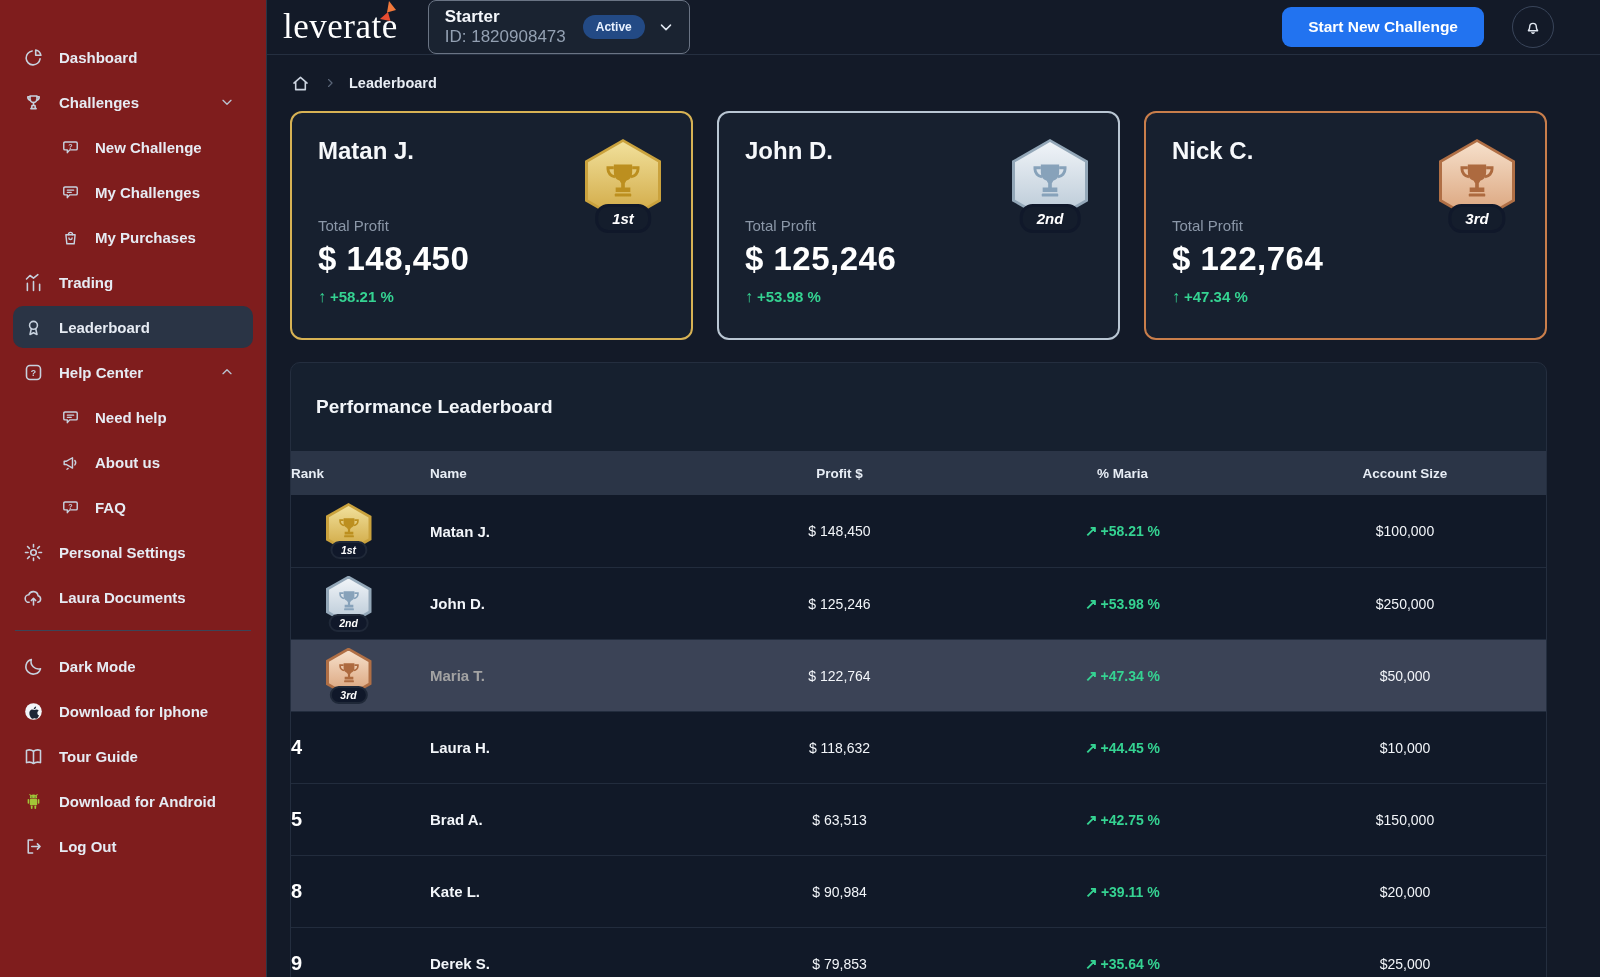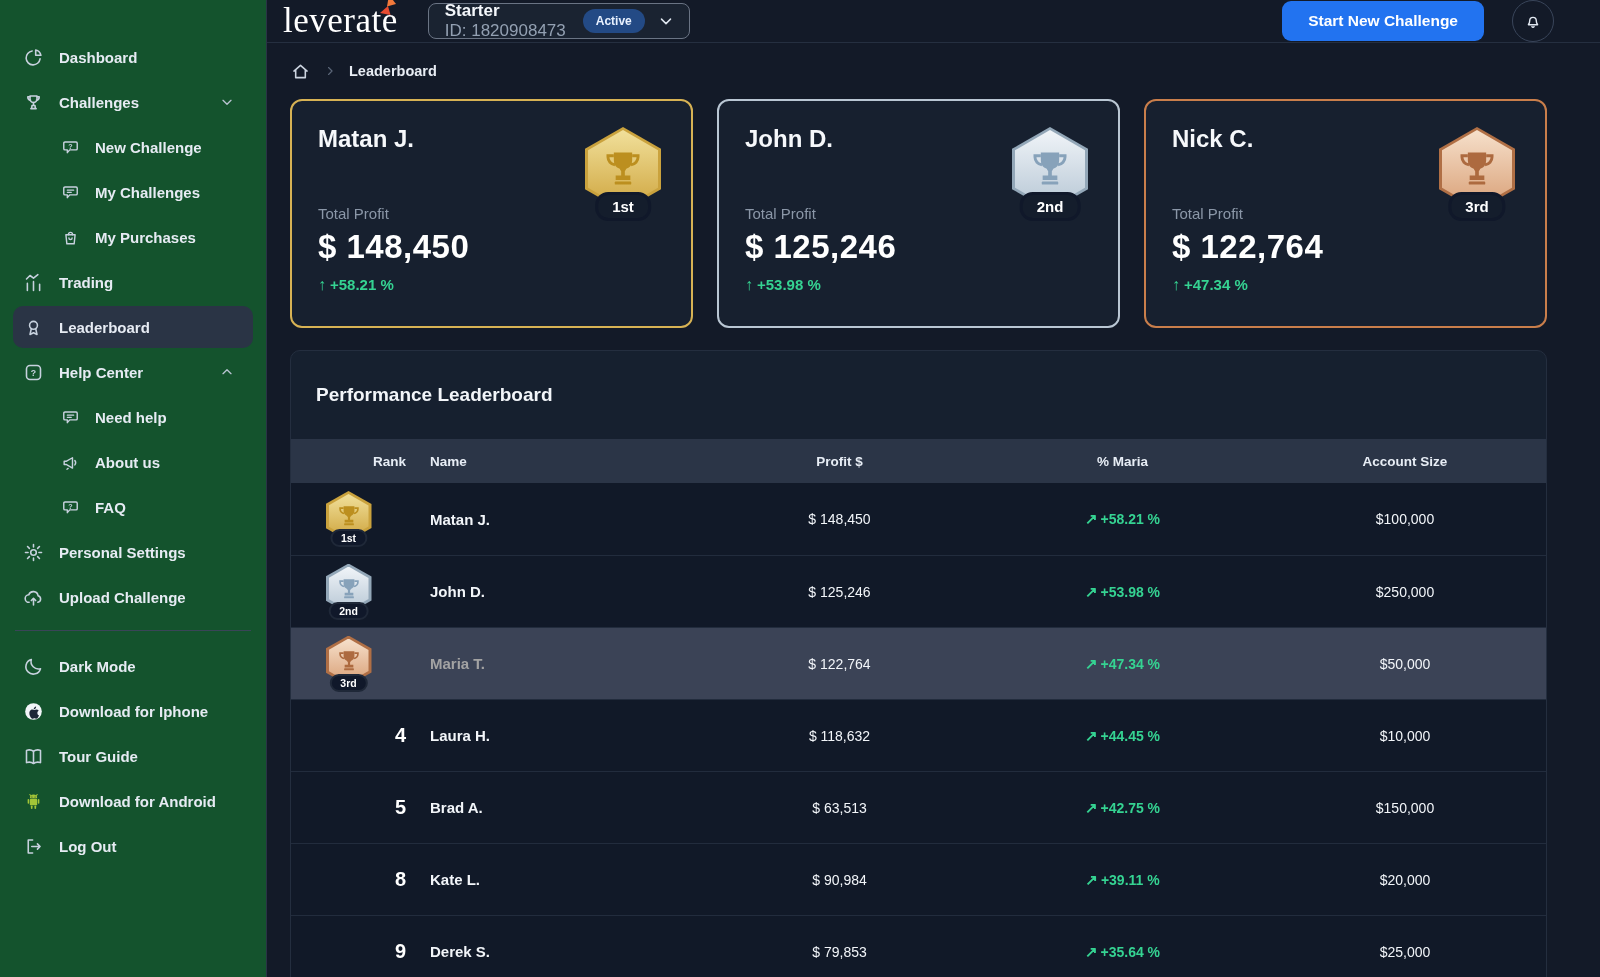--- a/index.html
+++ b/index.html
@@ -7,21 +7,21 @@
   body {
     width:1600px; height:977px; overflow:hidden;
     font-family:"Liberation Sans", sans-serif;
     color:#eef2f8; font-size:15px;
   }
   .app { display:flex; width:1600px; height:977px; background:#131a28; }
 
   
   .sidebar {
     width:267px; min-width:267px; height:100%;
-    background:#14532d; border-right:1px solid #2a3445;
+    background:#7f1d1d; border-right:1px solid #2a3445;
     padding:36px 13px 0 13px;
   }
   .s-item {
     display:flex; align-items:center; height:42px; margin-bottom:3px;
     padding:0 10px; border-radius:10px; cursor:pointer;
     font-weight:700; font-size:15px; color:#e6ebf3;
   }
   .s-item.active { background:#2a3445; }
   .s-item.sub { margin-left:38px; font-size:15px; }
   .s-icon { width:21px; height:21px; margin-right:15px; color:#c7d1de; flex:none; }
@@ -33,21 +33,21 @@
   .main { flex:1; display:flex; flex-direction:column; }
   .topbar {
     height:70px; border-bottom:1px solid #252f40;
     display:flex; align-items:center; padding:0 48px 0 16px; background:#131a28;
   }
   .logo { position:relative; margin-right:30px; }
   .logo-text { font-family:"Liberation Serif", serif; font-size:35px; color:#fff; letter-spacing:.5px; }
   .logo-mark { position:absolute; top:-8px; right:-6px; width:26px; height:24px; }
   .account-select {
     display:flex; align-items:center; gap:12px;
-    min-width:262px; height:36px; padding:0 14px 0 16px;
+    min-width:262px; height:54px; padding:0 14px 0 16px;
     background:#1a2331; border:1px solid #6a7484; border-radius:8px; cursor:pointer;
   }
   .acc-plan { font-size:17px; font-weight:700; color:#f4f7fb; line-height:1.2; }
   .acc-id   { font-size:17px; color:#93a0b2; }
   .active-pill {
     margin-left:auto; background:#234a85; color:#e8f1ff;
     font-size:12px; font-weight:700; padding:5px 13px; border-radius:999px;
   }
   .acc-chev { width:18px; height:18px; color:#dfe6ef; }
   .topbar-right { margin-left:auto; display:flex; align-items:center; gap:28px; }
@@ -78,21 +78,21 @@
   .card.tier-gold   { border-color:#d7b254; }
   .card.tier-silver { border-color:#b9c6d3; }
   .card.tier-bronze { border-color:#c97e4b; }
   .card-name { font-size:24px; font-weight:700; color:#f6f8fb; }
   .card-label { margin-top:52px; font-size:15px; color:#8b97a8; }
   .card-amount { margin-top:6px; font-size:33px; font-weight:700; color:#fff; letter-spacing:.5px; }
   .card-change { margin-top:10px; font-size:15px; font-weight:700; color:#35d392; }
   .card-change .arr { font-size:16px; margin-right:4px; }
 
   
-  .hexwrap { position:relative; }
+  .hexwrap { position:relative;font-style:italic; }
   .hex { position:relative; clip-path:polygon(50% 0,100% 26%,100% 74%,50% 100%,0 74%,0 26%); }
   .hex-in { position:absolute; inset:3px; clip-path:polygon(50% 0,100% 26%,100% 74%,50% 100%,0 74%,0 26%);
             display:flex; align-items:center; justify-content:center; }
   .tier-gold   .hex { background:#caa23d; }
   .tier-gold   .hex-in { background:linear-gradient(180deg,#f1e09b,#cfa640); color:#bc8f1f; }
   .tier-silver .hex { background:#93a7b8; }
   .tier-silver .hex-in { background:linear-gradient(180deg,#f0f4f8,#b7c7d5); color:#87a2ba; }
   .tier-bronze .hex { background:#b06f45; }
   .tier-bronze .hex-in { background:linear-gradient(180deg,#f6e0cb,#d9a077); color:#ad6a3f; }
 
@@ -107,21 +107,21 @@
 
   
   .panel {
     margin-top:22px; background:#16202f; border:1px solid #242e3f;
     border-radius:10px; overflow:hidden;
   }
   .panel-title { height:88px; display:flex; align-items:center; padding:0 25px;
                  font-size:19px; font-weight:700; color:#f2f5f9; }
   .grid5 { display:grid; grid-template-columns:115px 292px 283px 283px 282px; align-items:center; }
   .thead { height:44px; background:#2b3547; font-size:13.5px; font-weight:700; color:#e7edf5; }
-  .thead .c0, .trow .rank-cell { text-align:right; }
+  .thead .c0, .trow .rank-cell { text-align:left; }
   .c1 { padding-left:24px; }
   .c2,.c3,.c4 { text-align:center; }
   .trow { height:72px; background:#111928; border-top:1px solid #222c3d; cursor:pointer; }
   .trow:first-child { border-top:none; }
   .trow.hl { background:#3b4356; }
   .rank-num { font-size:20px; font-weight:700; color:#fff; }
   .cell-name { font-size:15px; font-weight:700; color:#f2f5f9; }
   .cell-name.link { color:#a3a3a3; }
   .cell-profit, .cell-size { font-size:14px; color:#f2f5f9; }
   .cell-pct { font-size:14px; font-weight:700; color:#35d392; }
@@ -323,21 +323,21 @@
         <div class="s-item">
           <svg class="s-icon" viewBox="0 0 24 24">
             <use href="#icon-gear"></use>
           </svg>
           <span class="s-label">Personal Settings</span>
         </div>
         <div class="s-item">
           <svg class="s-icon" viewBox="0 0 24 24">
             <use href="#icon-cloud-up"></use>
           </svg>
-          <span class="s-label">Upload Challenge</span>
+          <span class="s-label">Laura Documents</span>
         </div>
         <div class="s-div"></div>
         <div class="s-item">
           <svg class="s-icon" viewBox="0 0 24 24">
             <use href="#icon-moon"></use>
           </svg>
           <span class="s-label">Dark Mode</span>
         </div>
         <div class="s-item">
           <svg class="s-icon" viewBox="0 0 24 24">

